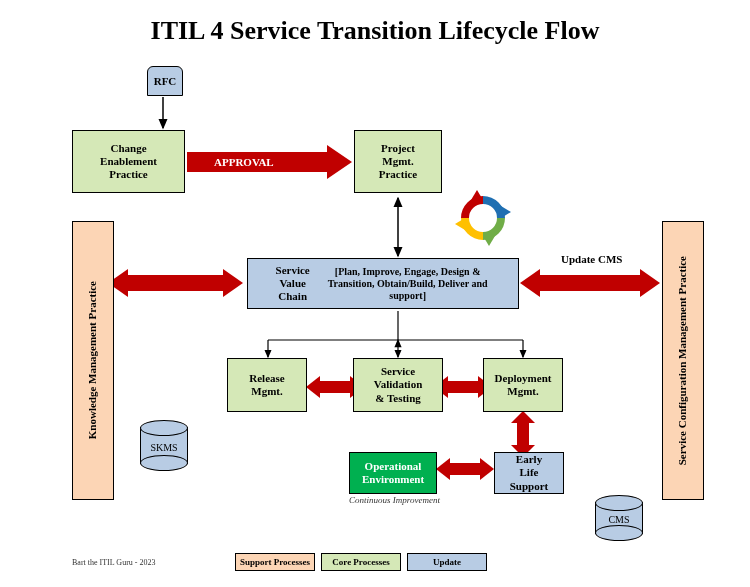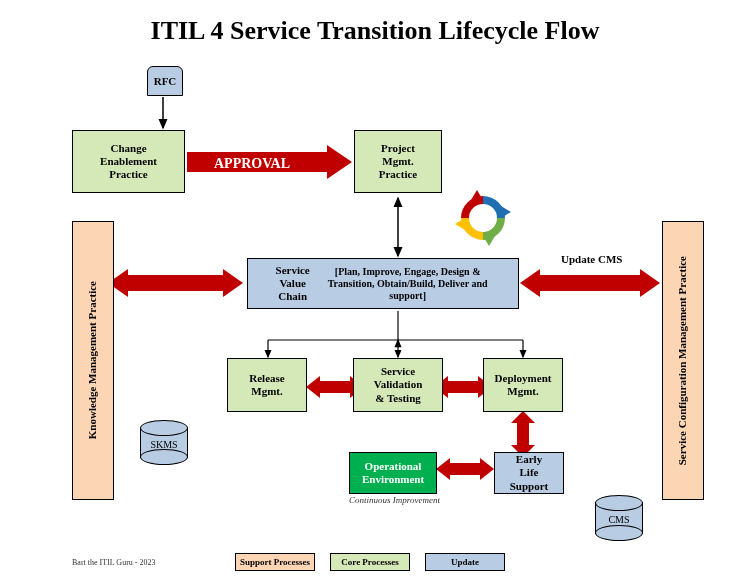--- a/index.html
+++ b/index.html
@@ -14,23 +14,23 @@
 .cyl{position:absolute}
 .cyl .body{position:absolute;left:0;right:0;top:7px;bottom:7px;background:#b8cce4;border-left:1.5px solid #000;border-right:1.5px solid #000}
 .cyl .top,.cyl .bot{position:absolute;left:0;right:0;height:14px;background:#b8cce4;border:1.5px solid #000;border-radius:50%}
 .cyl .top{top:0;z-index:2}
 .cyl .bot{bottom:0}
 .cyl .lbl{position:absolute;left:0;right:0;top:50%;transform:translateY(-40%);text-align:center;font-size:10px;z-index:3}
 .tag{position:absolute;background:#b8cce4;border:1.5px solid #000;border-top-left-radius:6px;border-top-right-radius:6px;font-weight:bold;font-size:11px;display:flex;align-items:center;justify-content:center}
 svg{position:absolute;top:0;left:0}
 .note{position:absolute;font-size:9px;font-style:italic;color:#333}
 .credit{position:absolute;font-size:8px;color:#333}
-.legend{position:absolute;display:flex;align-items:flex-end;gap:15px}
+.legend{position:absolute;display:flex;align-items:flex-end;gap:6px}
 .swatch{width:78px;height:16px;border:1px solid #000;display:flex;align-items:center;justify-content:center;font-size:9px;font-weight:bold}
-.arrow-label{position:absolute;color:#fff;font-weight:bold;font-size:14px;z-index:6}
+.arrow-label{position:absolute;color:#fff;font-weight:bold;font-size:11px;z-index:6}
 .plain-label{position:absolute;color:#000;font-weight:bold;font-size:11px}
 </style>
 </head>
 <body>
 
 <div class="stage">
 
 <div class="title">ITIL 4 Service Transition Lifecycle Flow</div>
 
 <svg width="750" height="587">
@@ -138,21 +138,21 @@
 <div class="box lightgreen" style="left:227px;top:358px;width:80px;height:54px">Release Mgmt.</div>
 
 <div class="box lightgreen" style="left:353px;top:358px;width:90px;height:54px">Service Validation &amp; Testing</div>
 
 <div class="box darkgreen" style="left:349px;top:452px;width:88px;height:34px">Operational Environment</div>
 
 <div class="box lightgreen" style="left:483px;top:358px;width:80px;height:54px">Deployment Mgmt.</div>
 
 <div class="box blue" style="left:494px;top:452px;width:70px;height:34px">Early Life Support</div>
 
-<div class="cyl" style="left:140px;top:420px;width:48px;height:45px">
+<div class="cyl" style="left:140px;top:420px;width:48px;height:51px">
 <div class="body"></div>
       <div class="bot"></div>
       <div class="top"></div>
 <div class="lbl">SKMS</div>
 </div>
 
 <div class="cyl" style="left:595px;top:495px;width:48px;height:46px">
 <div class="body"></div>
       <div class="bot"></div>
       <div class="top"></div>

